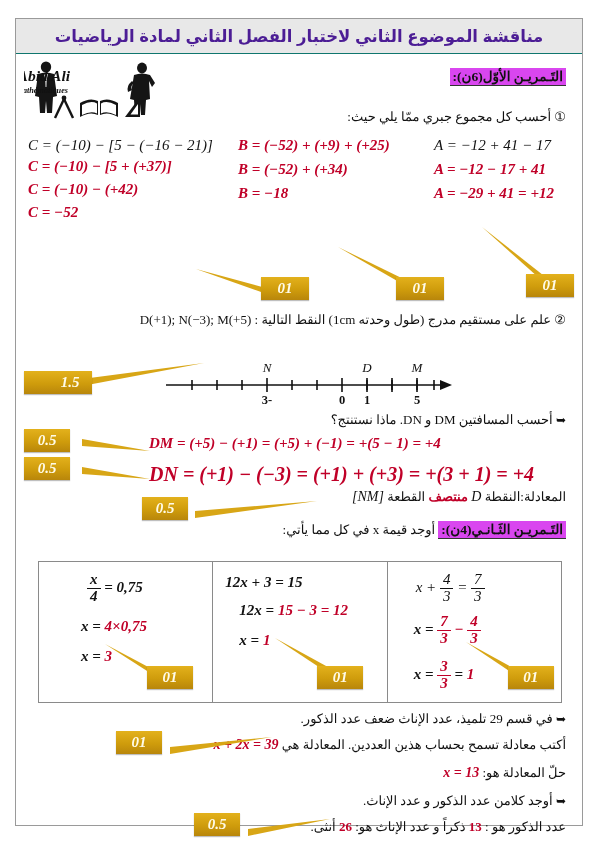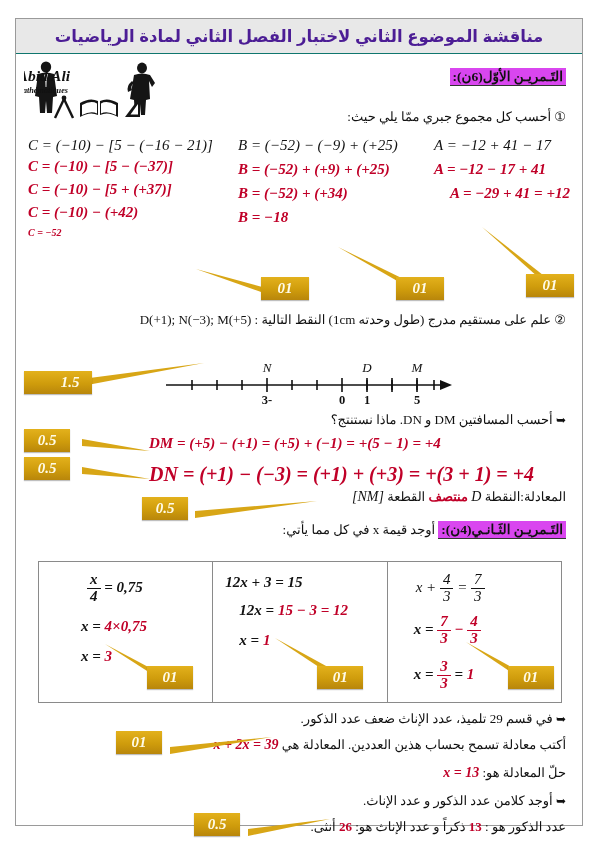--- a/index.html
+++ b/index.html
@@ -113,36 +113,34 @@
 
   <div class="ar" style="position:absolute;right:16px;top:48px;">
     <span class="exo-title">التَـمريـن الأوّل(6ن):</span>
   </div>
 
   <div class="ar" style="position:absolute;right:16px;top:90px;font-size:13px;white-space:nowrap;">① أحسب كل مجموع جبري ممّا يلي حيث:</div>
 
   <div style="position:absolute;left:418px;top:118px;">
     <div class="mathline blk" style="font-size:15px;margin-bottom:7px;">A = −12 + 41 − 17</div>
     <div class="mathline red" style="font-size:15px;font-weight:bold;margin-bottom:7px;">A = −12 − 17 + 41</div>
-    <div class="mathline red" style="font-size:15px;font-weight:bold;margin-left:16px;">A = −29 + 41 = +12</div>
+    <div class="mathline red" style="font-size:15px;font-weight:bold;">A = −29 + 41 = +12</div>
   </div>
 
   <div style="position:absolute;left:222px;top:118px;">
-    <div class="mathline blk" style="font-size:15px;margin-bottom:7px;">B = (−52) − (−9) + (+25)</div>
     <div class="mathline red" style="font-size:15px;font-weight:bold;margin-bottom:7px;">B = (−52) + (+9) + (+25)</div>
     <div class="mathline red" style="font-size:15px;font-weight:bold;margin-bottom:7px;">B = (−52) + (+34)</div>
     <div class="mathline red" style="font-size:15px;font-weight:bold;">B = −18</div>
   </div>
 
   <div style="position:absolute;left:12px;top:118px;">
     <div class="mathline blk" style="font-size:15px;margin-bottom:4px;text-align:right;">C = (−10) − [5 − (−16 − 21)]</div>
-    <div class="mathline red" style="font-size:15px;font-weight:bold;margin-bottom:6px;">C = (−10) − [5 − (−37)]</div>
     <div class="mathline red" style="font-size:15px;font-weight:bold;margin-bottom:6px;">C = (−10) − [5 + (+37)]</div>
     <div class="mathline red" style="font-size:15px;font-weight:bold;margin-bottom:6px;">C = (−10) − (+42)</div>
-    <div class="mathline red" style="font-size:10px;font-weight:bold;">C = −52</div>
+    <div class="mathline red" style="font-size:15px;font-weight:bold;">C = −52</div>
   </div>
 
   <svg class="pointer" style="left:180px;top:248px;width:95px;height:34px;">
     <path d="M0 2 L88 26 L88 33 Z" fill="#d8a616"></path>
   </svg>
   <div class="mark" style="left:245px;top:258px;width:48px;">01</div>
 
   <svg class="pointer" style="left:322px;top:228px;width:90px;height:48px;">
     <path d="M0 0 L82 40 L82 47 Z" fill="#d8a616"></path>
   </svg>

